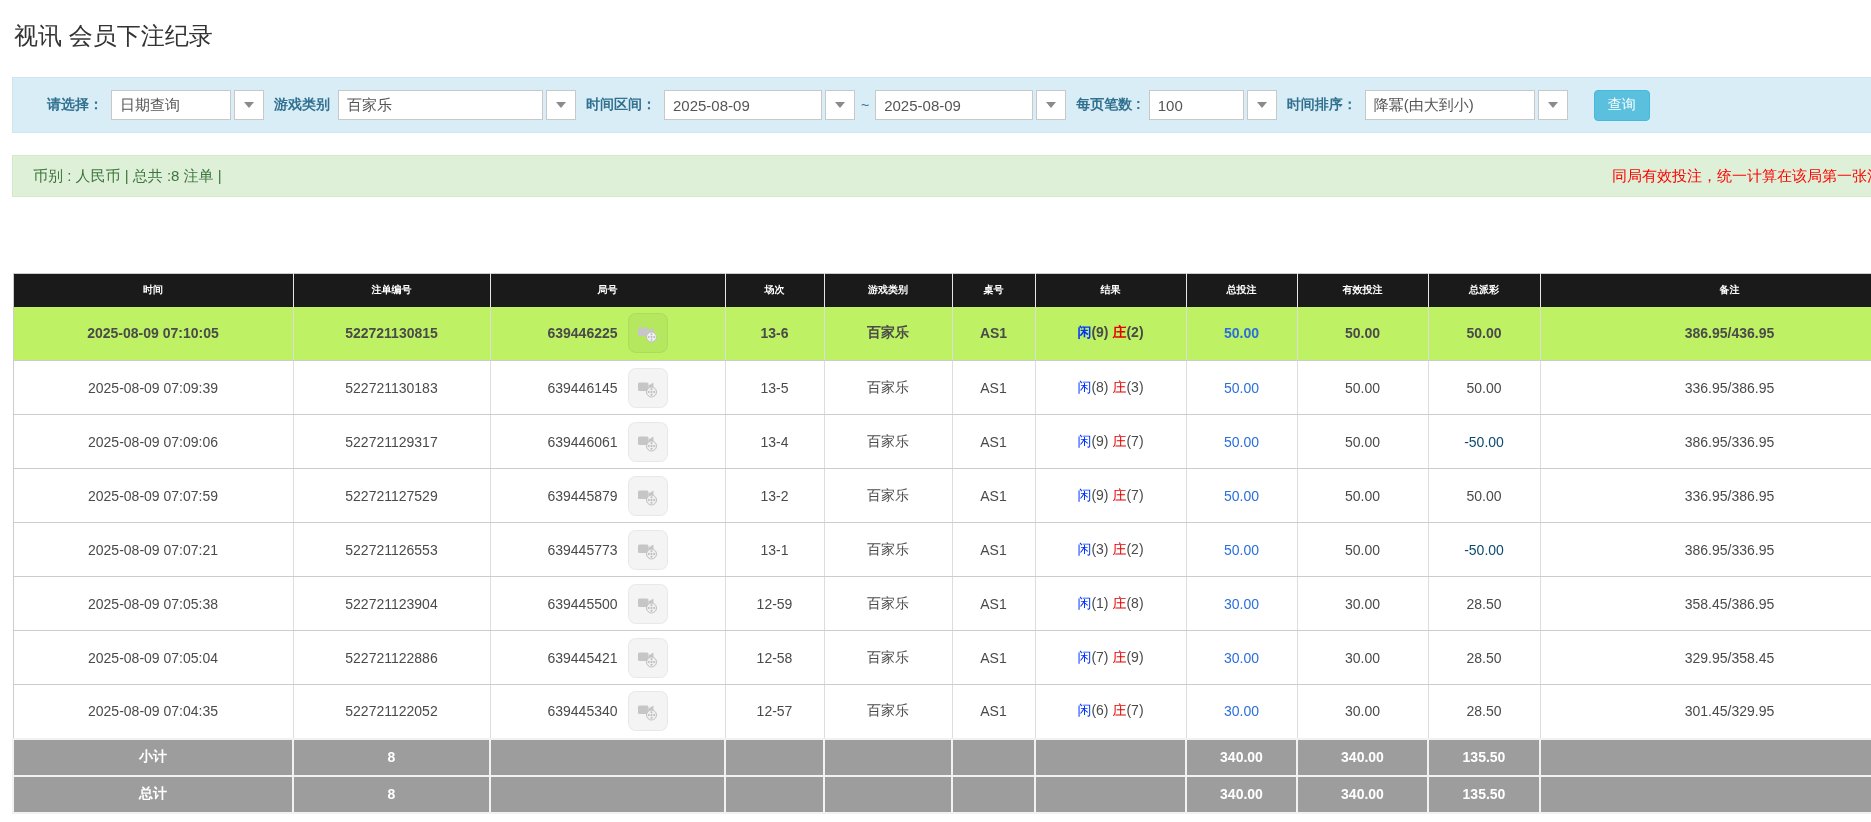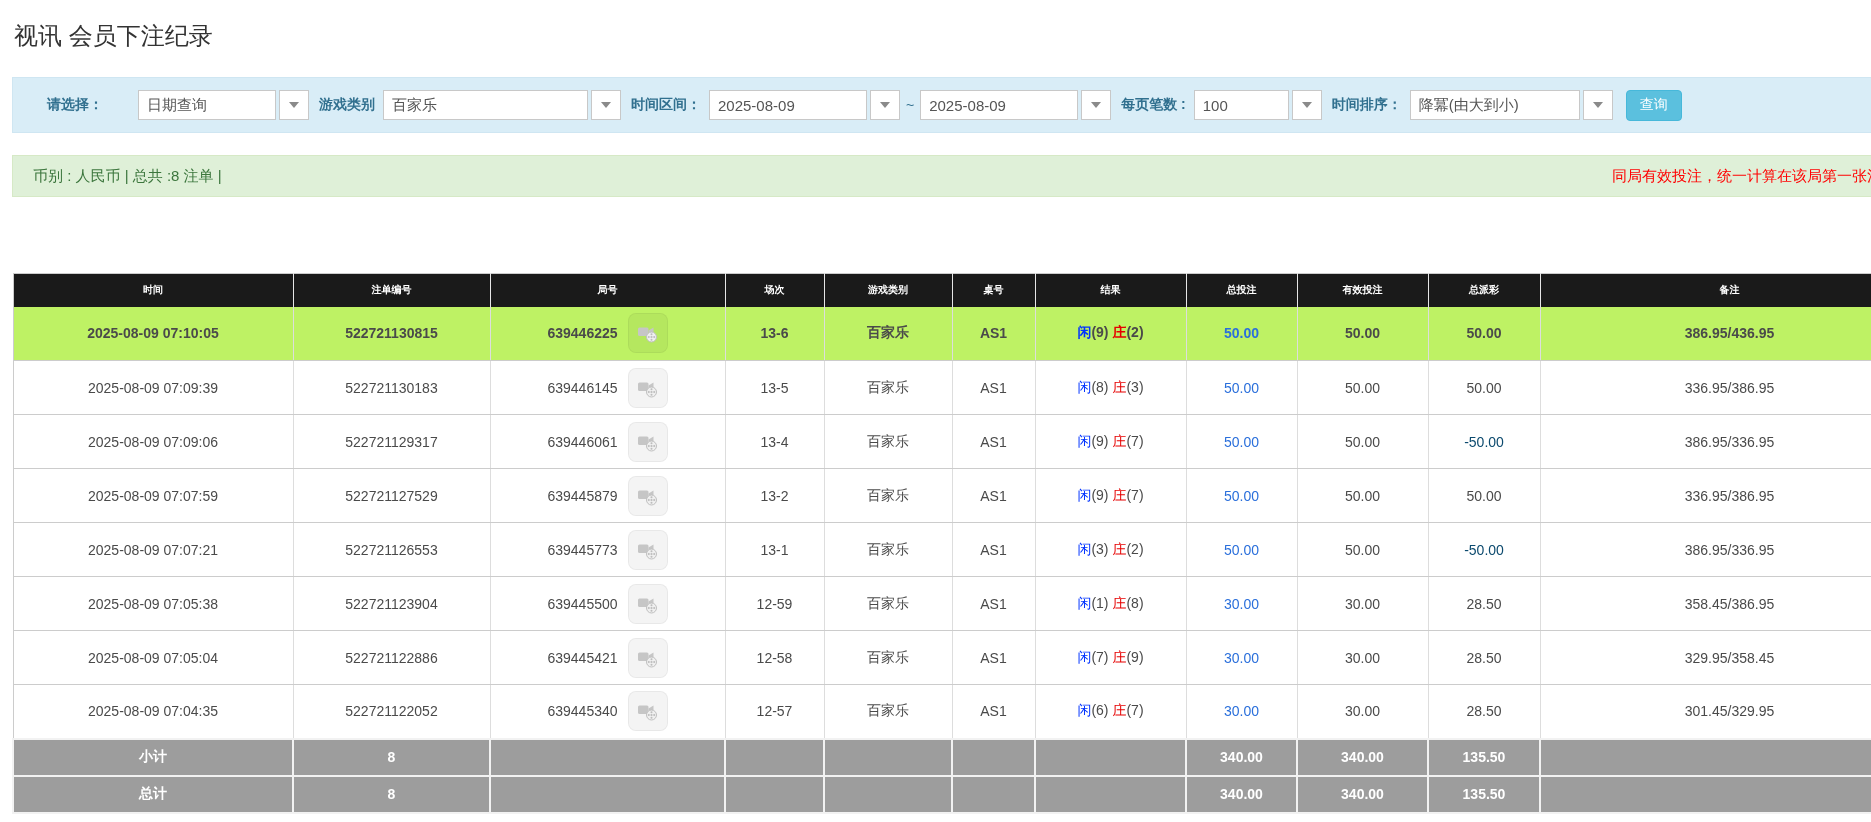--- a/index.html
+++ b/index.html
@@ -14,21 +14,21 @@
     border:1px solid #cfe6f2; display:flex; align-items:center; padding-left:18px; }
   .f-label { font-size:14px; font-weight:bold; color:#31708f; white-space:nowrap; margin:0 8px 0 10px; }
   .combo { display:flex; align-items:center; }
   .combo input { height:30px; border:1px solid #c8c8c8; background:#fff; color:#555;
     font-size:15px; padding:0 8px; font-family:inherit; }
   .combo .arrow-btn { height:30px; width:30px; margin-left:3px; border:1px solid #c8c8c8;
     background:#fff; display:flex; align-items:center; justify-content:center; cursor:pointer; }
   .caret { width:0; height:0; border-left:5px solid transparent; border-right:5px solid transparent;
     border-top:6px solid #8a8a8a; }
   .tilde { color:#31708f; font-size:14px; margin:0 6px; }
-  .search-btn { margin-left:13px; height:31px; padding:0 13px; background:#5bc0de;
+  .search-btn { margin-left:26px; height:31px; padding:0 13px; background:#5bc0de;
     border:1px solid #46b8da; border-radius:4px; color:#fff; font-size:14px; cursor:pointer; font-family:inherit; }
 
   
   .summary-bar { margin:22px 0 0 12px; width:1896px; height:42px; background:#dff0d8;
     border:1px solid #d6e9c6; display:flex; align-items:center; justify-content:space-between;
     padding:0 10px 0 20px; }
   .summary-left { color:#3c763d; font-size:15px; }
   .summary-right { color:#ff0000; font-size:15px; white-space:nowrap; }
 
   
@@ -52,21 +52,21 @@
 </head>
 <body>
 
 <div class="page">
 
   <h1 class="page-title">视讯 会员下注纪录</h1>
 
   <div class="filter-bar">
     <span class="f-label" style="margin-left:16px">请选择：</span>
     <div class="combo">
-      <input style="width: 138px; margin-left: 27px;" readonly="" value="日期查询">
+      <input style="width: 120px;" readonly="" value="日期查询">
       <span class="arrow-btn">
           <span class="caret"></span>
         </span>
     </div>
 
     <span class="f-label">游戏类别</span>
     <div class="combo">
       <input style="width: 205px;" readonly="" value="百家乐">
       <span class="arrow-btn">
           <span class="caret"></span>

